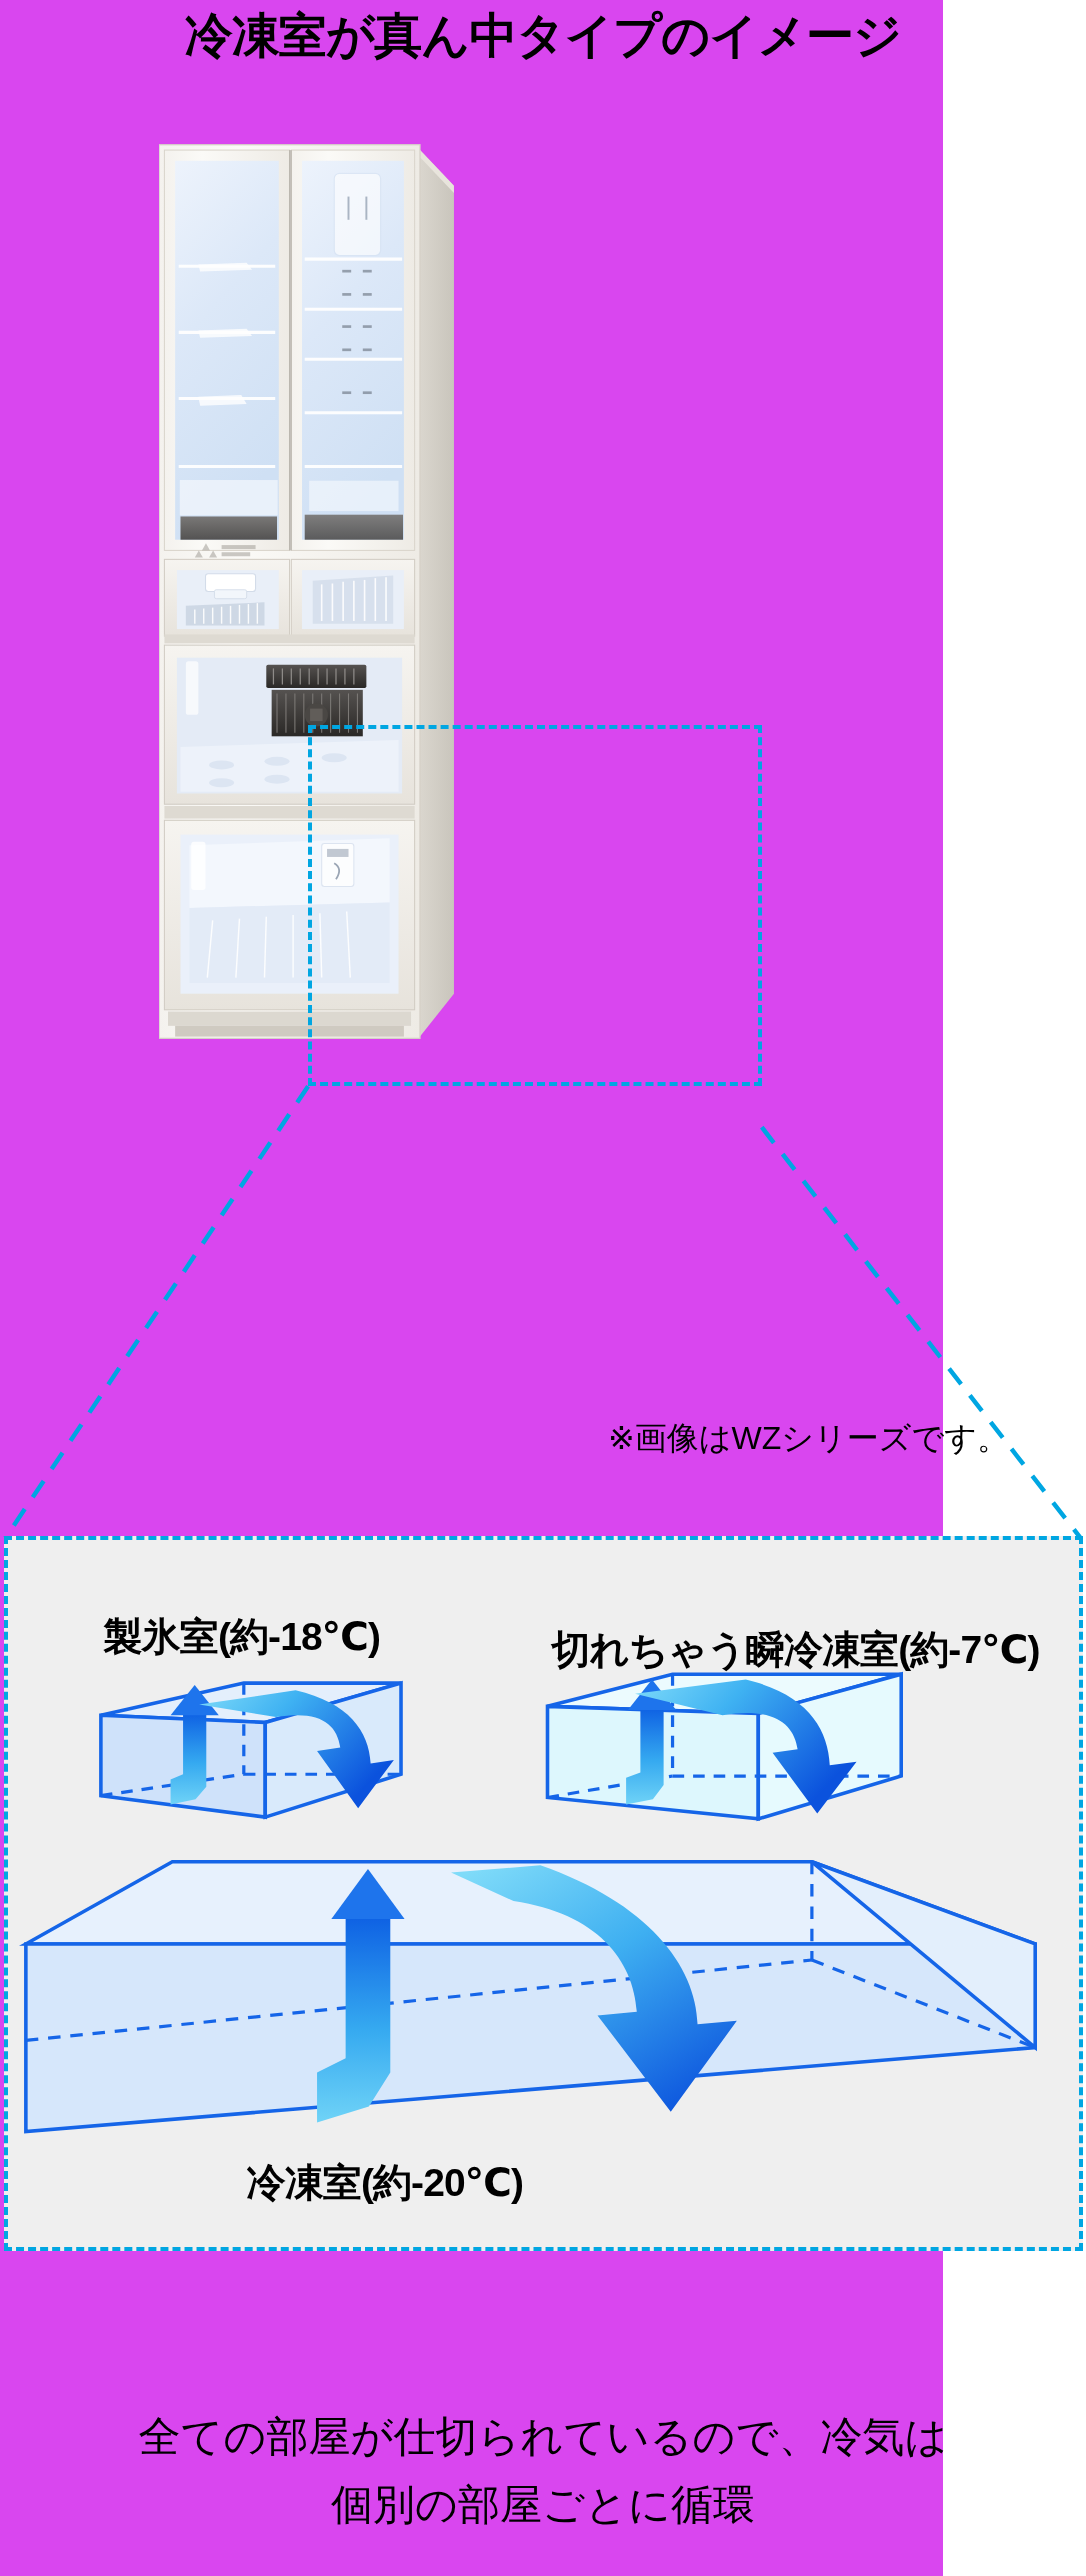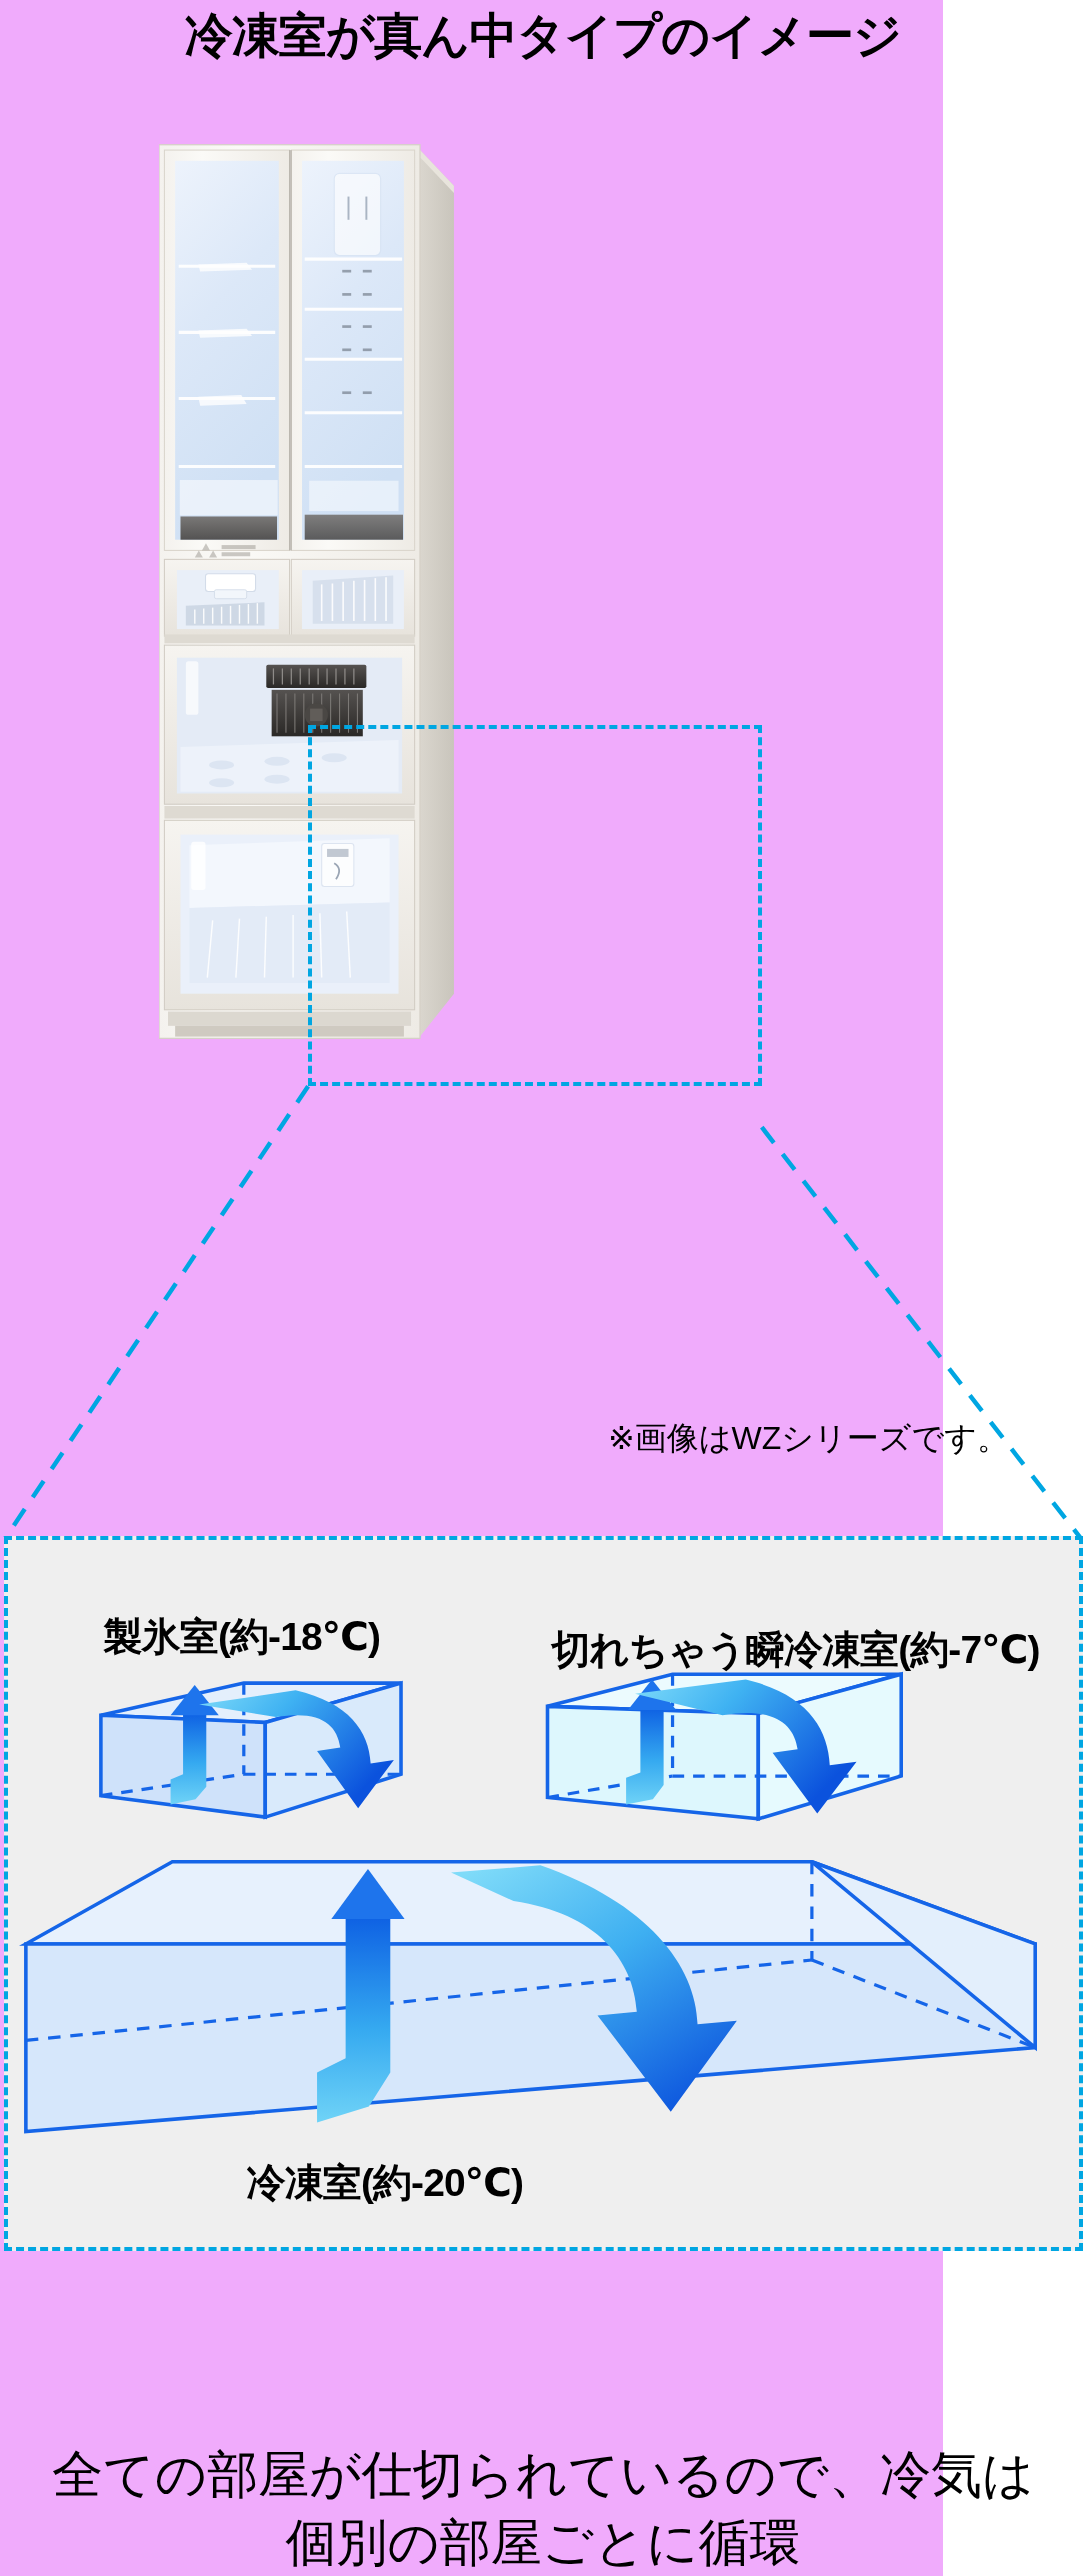--- a/index.html
+++ b/index.html
@@ -7,21 +7,21 @@
     width: 1086px;
     height: 2576px;
     background: #ffffff;
     font-family: "Liberation Sans", "DejaVu Sans", sans-serif;
     overflow: hidden;
   }
   #page {
     position: relative;
     width: 943px;
     height: 2576px;
-    background: #f0abfc;
+    background: #d946ef;
   }
 
   
   #title {
     position: absolute;
     left: 0; top: 3.6px;
     width: 1086px;
     text-align: center;
     font-size: 48px;
     font-weight: 700;
@@ -83,24 +83,23 @@
   #label-freezer  { left: 239px; top: 616px; }
 
   #boxes { position: absolute; left: 0; top: 0; width: 1079px; height: 715px; }
 
   
   #caption {
     position: absolute;
     left: 0; top: 2403px;
     width: 1086px;
     text-align: center;
-    font-size: 51px;
+    font-size: 42px;
     line-height: 68px;
     color: #000000;
-    margin-top: 38px;
   }
   #caption .cap-line { display: block; white-space: nowrap; }
 </style>
 </head>
 <body>
 
 <div id="page">
 
   <div id="title">冷凍室が真ん中タイプのイメージ</div>
 

